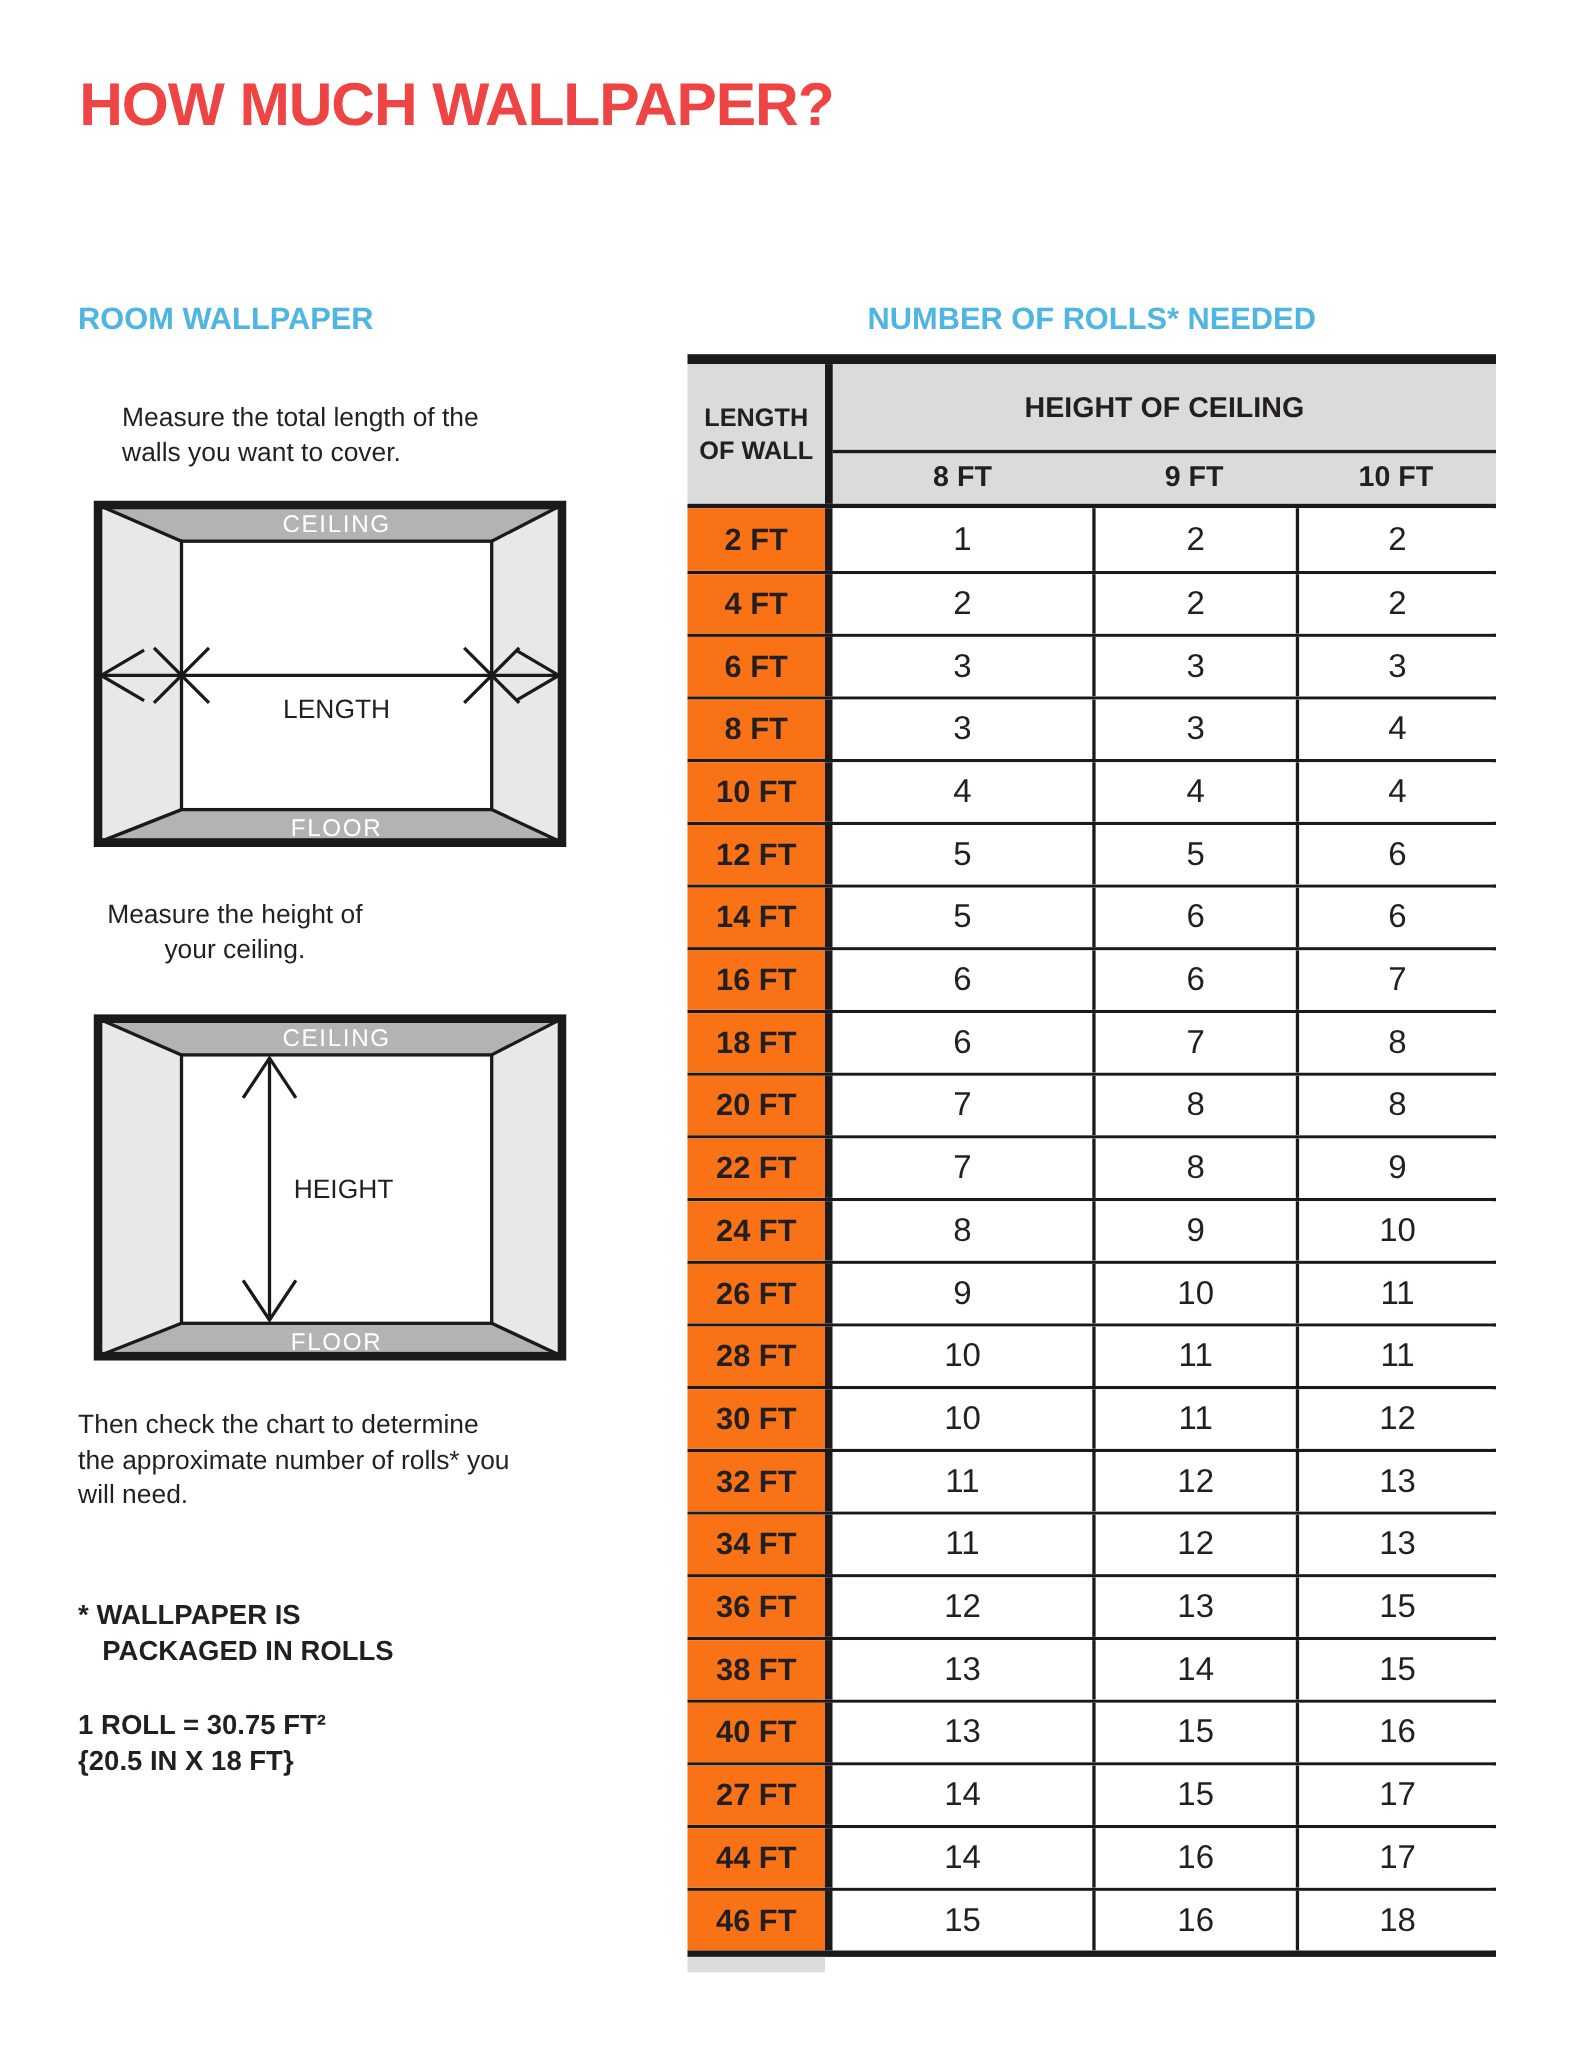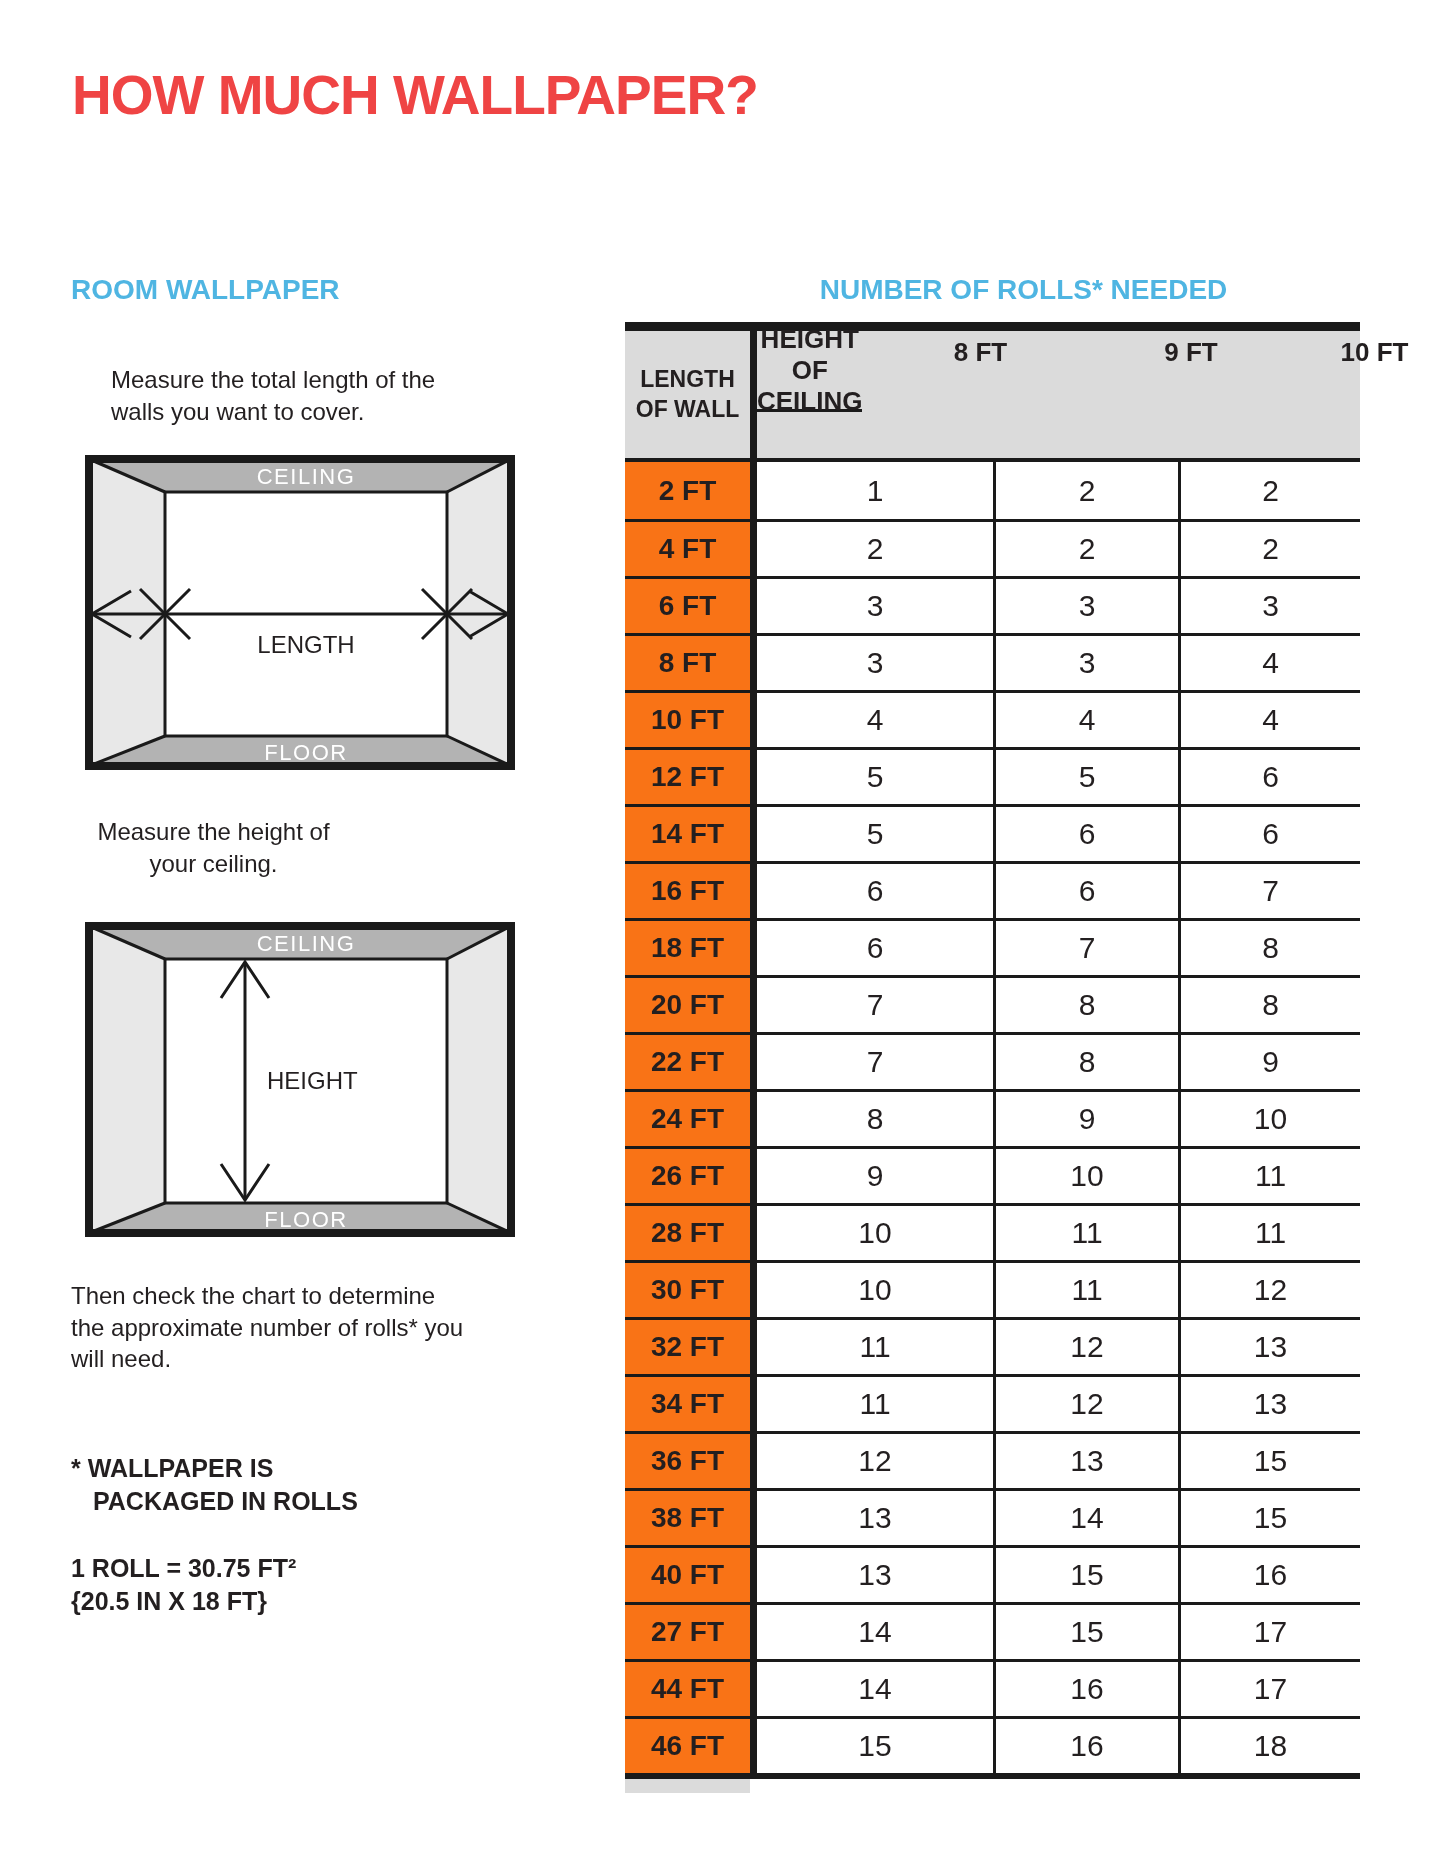--- a/index.html
+++ b/index.html
@@ -15,21 +15,21 @@
   .page-title{
     left:72px;top:68px;
     font-size:55px;font-weight:bold;letter-spacing:-1px;
     color:#ef4444;white-space:nowrap;line-height:1;
   }
   .section-head{
     font-size:28px;font-weight:bold;color:#4FB5E2;
     line-height:1;white-space:nowrap;
   }
   .room-head{left:71px;top:276px;}
-  .table-head{left:656px;top:276px;width:735px;text-align:center;white-space:nowrap;}
+  .table-head{left:625px;top:276px;width:735px;text-align:center;white-space:nowrap;}
   .body-text{
     font-size:24px;line-height:1.32;color:#231F20;
   }
   .step1{left:71px;top:364px;width:350px;margin-left:40px;}
   .step2{left:71px;top:816px;width:285px;text-align:center;}
   .step3{left:71px;top:1280px;width:400px;}
   .footnote{
     left:71px;top:1452px;
     font-size:25px;font-weight:bold;line-height:1.3;
   }
@@ -49,21 +49,21 @@
   .stub{width:125px;height:14px;background:#DBDBDB;}
   .thead{
     display:grid;grid-template-columns:125px 7px 603px;
     background:#DBDBDB;height:127px;
   }
   .label-head{
     display:flex;flex-direction:column;justify-content:center;align-items:center;
     font-weight:bold;font-size:23px;line-height:1.3;text-align:center;
   }
   .vdiv{background:#1a1a1a;}
-  .head-right{display:flex;text-align:center;}
+  .head-right{display:flex;flex-direction:column;}
   .hoc{
     height:81px;box-sizing:border-box;
     display:flex;align-items:center;justify-content:center;
     font-weight:bold;font-size:26px;
     border-bottom:3px solid #1a1a1a;
   }
   .subrow{
     height:43px;display:grid;grid-template-columns:236px 185px 182px;
   }
   .subrow div{

